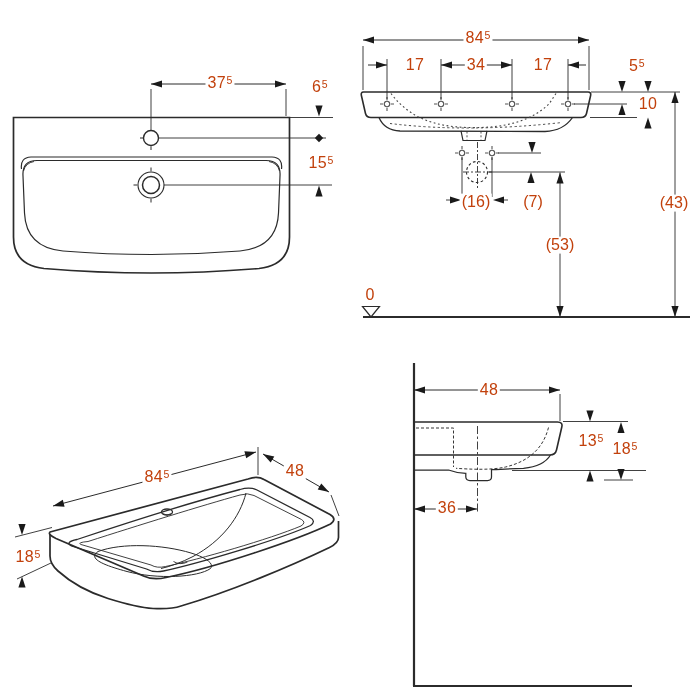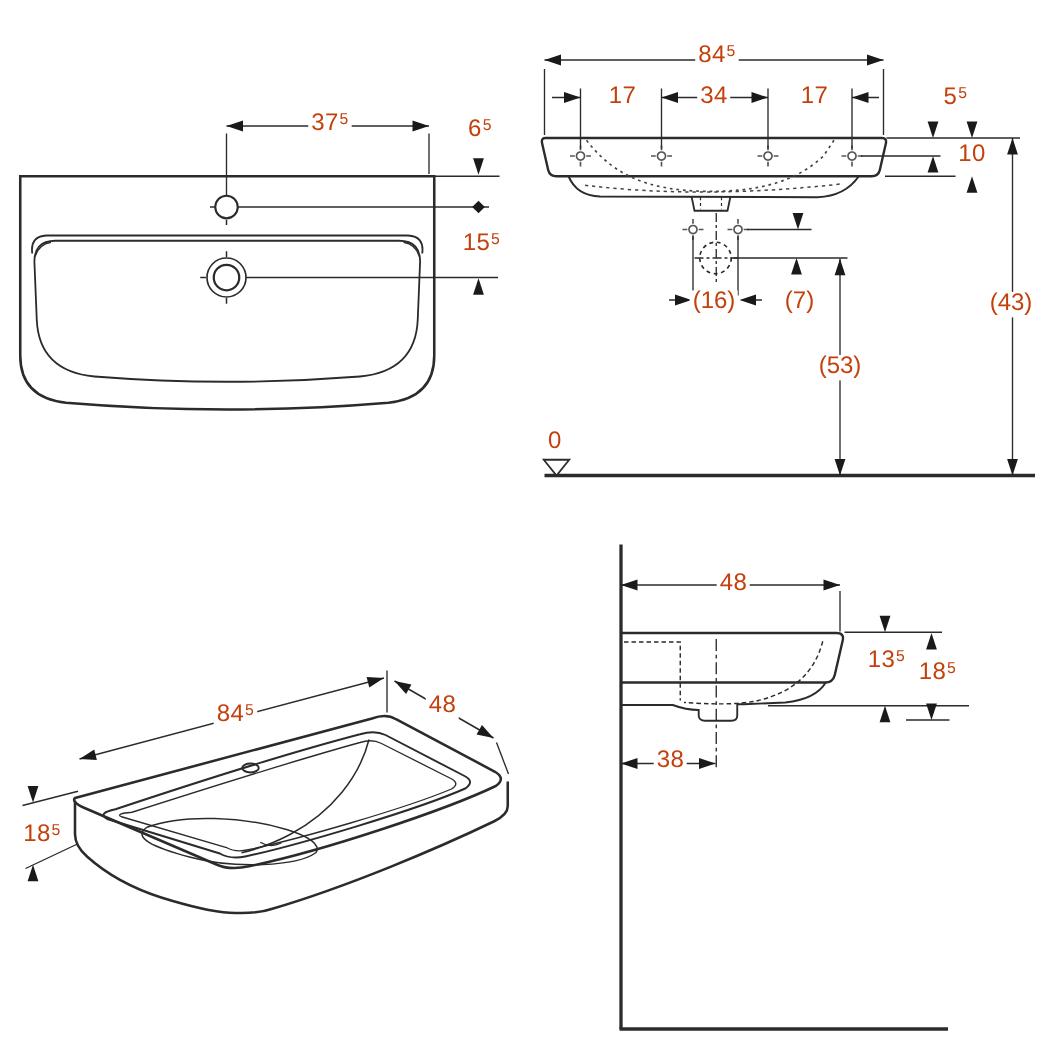--- a/index.html
+++ b/index.html
@@ -197,15 +197,15 @@
   <div class="dim paren" style="left:674px;top:203px"><span>(43)</span></div>
   <div class="dim" style="left:370px;top:295px"><span>0</span></div>
 
   <div class="dim" style="left:157px;top:477px"><span>84</span><span class="sup">5</span></div>
   <div class="dim" style="left:295px;top:471px"><span>48</span></div>
   <div class="dim" style="left:28px;top:557px"><span>18</span><span class="sup">5</span></div>
 
   <div class="dim" style="left:489px;top:390px"><span>48</span></div>
   <div class="dim" style="left:591px;top:441px"><span>13</span><span class="sup">5</span></div>
   <div class="dim" style="left:625px;top:449px"><span>18</span><span class="sup">5</span></div>
-  <div class="dim" style="left:447px;top:508px"><span>38</span></div>
+  <div class="dim" style="left:447px;top:508px"><span>36</span></div>
 
 </div>
 
 </body></html>

